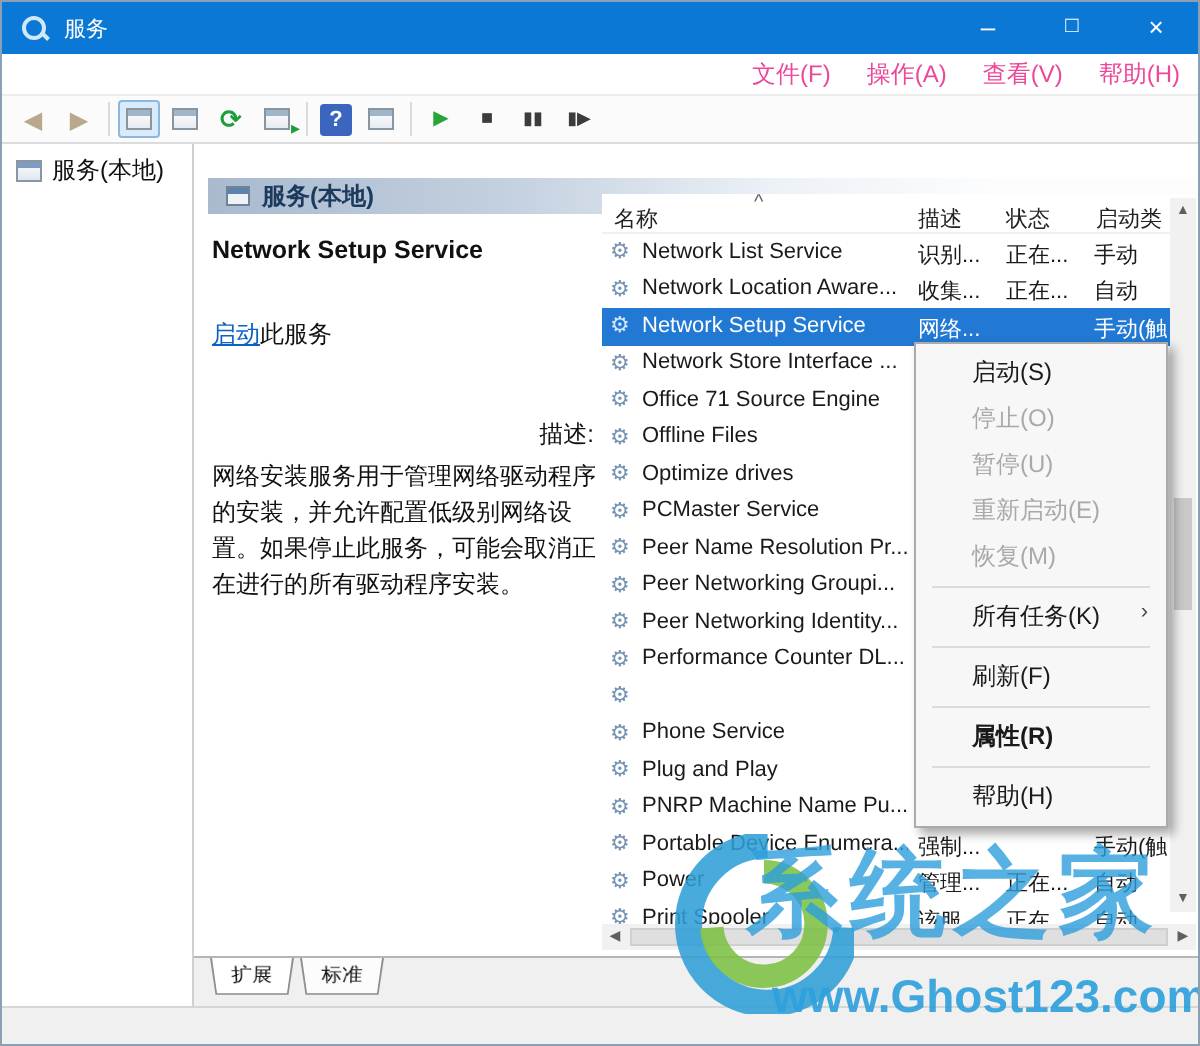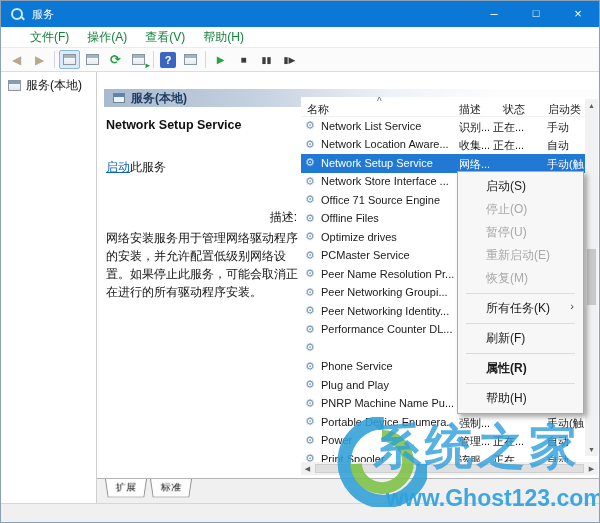--- a/index.html
+++ b/index.html
@@ -10,21 +10,21 @@
   .titlebar{position:absolute;left:0;top:0;right:0;height:26px;background:#0a78d4;display:flex;align-items:center;}
   .app-icon{width:15px;height:15px;margin:0 7px 0 9px;position:relative;}
   .app-icon::before{content:"";position:absolute;left:1px;top:1px;width:8px;height:8px;border:2px solid #cfe9fa;border-radius:50%;}
   .app-icon::after{content:"";position:absolute;left:10px;top:10px;width:5px;height:2px;background:#cfe9fa;transform:rotate(45deg);}
   .title{color:#fff;font-size:11px;}
   .win-controls{margin-left:auto;display:flex;height:26px;}
   .wbtn{width:42px;height:26px;color:#fff;text-align:center;line-height:25px;font-size:13px;}
   .wbtn.max{font-size:11px;}
 
   
-  .menubar{position:absolute;top:26px;left:0;right:0;height:21px;background:#fff;border-bottom:1px solid #ececec;display:flex;align-items:center;padding-left:20px;font-size:12px;color:#15803d;}
+  .menubar{position:absolute;top:26px;left:0;right:0;height:21px;background:#fff;border-bottom:1px solid #ececec;display:flex;align-items:center;padding-left:4px;font-size:12px;color:#ec4899;justify-content:flex-end;}
   .menu-item{padding:2px 9px;}
 
   
   .toolbar{position:absolute;top:47px;left:0;right:0;height:24px;background:#fbfbfb;border-bottom:1px solid #dcdcdc;display:flex;align-items:center;padding-left:4px;}
   .tbtn{min-width:21px;height:19px;display:inline-flex;align-items:center;justify-content:center;margin:0 1px;font-size:11px;position:relative;}
   .tbtn.nav{color:#b9a88c;font-size:12px;}
   .tbtn.pressed{background:#d9eafa;border:1px solid #8cb8dd;border-radius:2px;}
   .winico{display:inline-block;width:13px;height:11px;border:1px solid #89959f;background:linear-gradient(#ffffff,#e6ebf1);position:relative;}
   .winico::before{content:"";position:absolute;left:0;top:0;right:0;height:3px;background:#9fb6c9;}
   .tbtn.refresh{color:#1d9e3a;font-weight:bold;font-size:13px;}
@@ -59,21 +59,21 @@
   .list{position:absolute;left:300px;top:96px;width:297px;height:381px;background:#fff;font-size:11px;color:#1a1a1a;}
   .list-header{position:absolute;top:2px;left:0;right:13px;height:18px;border-bottom:1px solid #f0f0f0;}
   .hcol{position:absolute;top:3px;color:#222;}
   .hcol0{left:6px;} .hcol1{left:158px;} .hcol2{left:202px;} .hcol3{left:247px;}
   .sortcaret{position:absolute;left:76px;top:-3px;color:#666;font-size:10px;}
   .rows{position:absolute;top:20px;left:0;width:284px;bottom:0;overflow:hidden;}
   .lrow{position:relative;height:18.5px;white-space:nowrap;}
   .svc-ico{position:absolute;left:4px;top:2px;font-size:11px;color:#7592b4;}
   .cname{position:absolute;left:20px;top:2.5px;max-width:133px;overflow:hidden;}
   .cdesc{position:absolute;left:158px;top:2.5px;}
-  .cstatus{position:absolute;left:192px;top:2.5px;}
+  .cstatus{position:absolute;left:202px;top:2.5px;}
   .cstartup{position:absolute;left:246px;top:2.5px;max-width:40px;overflow:hidden;}
   .lrow.selected{background:#2179d4;color:#fff;}
   .lrow.selected .svc-ico{color:#d7e6f8;}
 
   
   .vscroll{position:absolute;left:584px;top:98px;width:13px;height:357px;background:#f1f1f1;z-index:5;}
   .hscroll{position:absolute;left:300px;top:461px;width:297px;height:13px;background:#f1f1f1;z-index:5;}
   .sb-arrow{position:absolute;color:#606060;font-size:7px;width:13px;height:13px;text-align:center;line-height:13px;}
   .sb-up{top:0;left:0;} .sb-down{bottom:0;left:0;} .sb-left{left:0;top:0;} .sb-right{right:0;top:0;}
   .sb-vthumb{position:absolute;left:2px;right:2px;top:150px;height:56px;background:#c9c9c9;}

